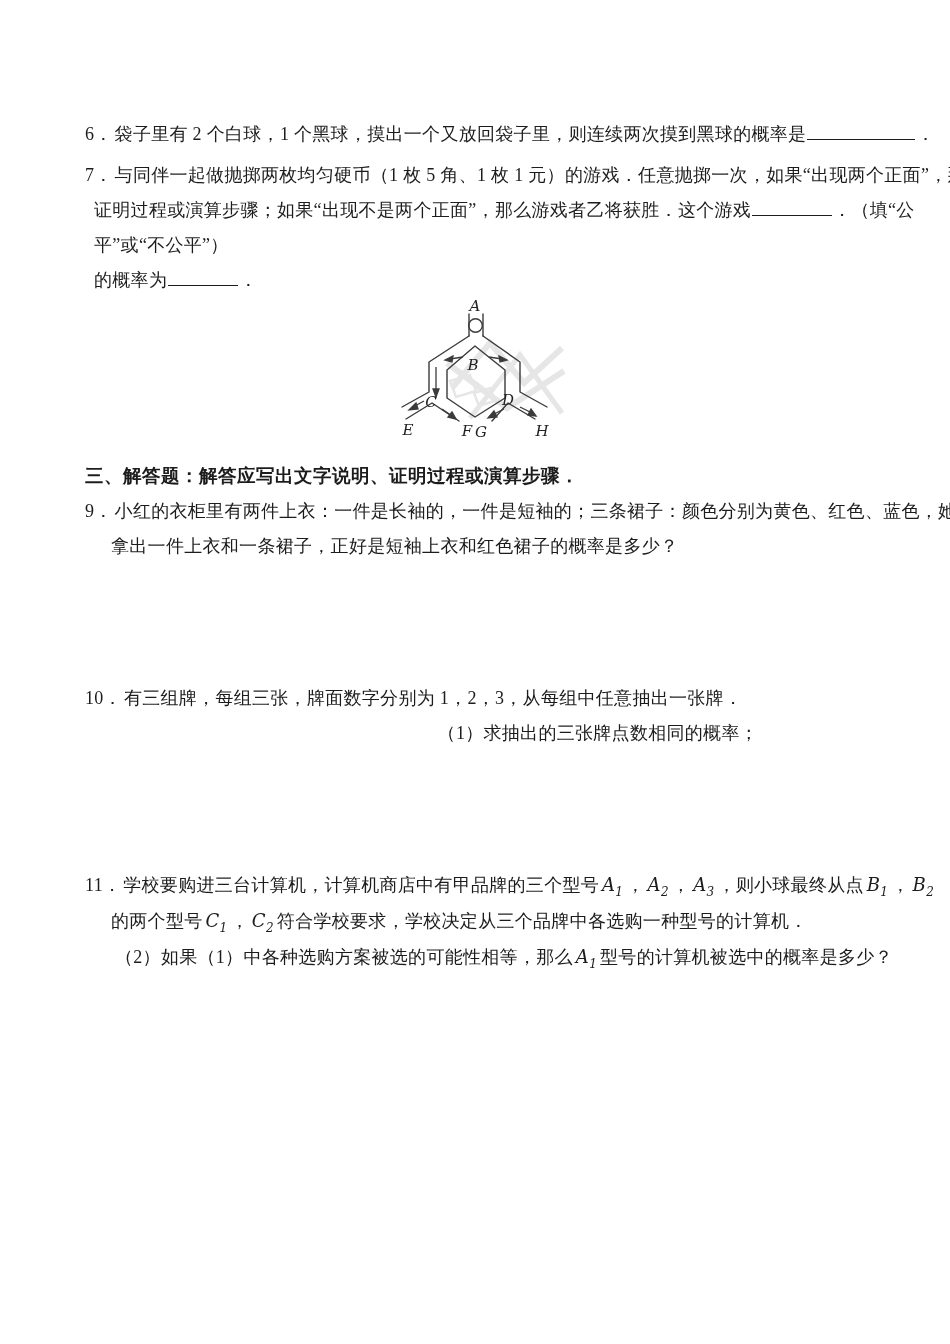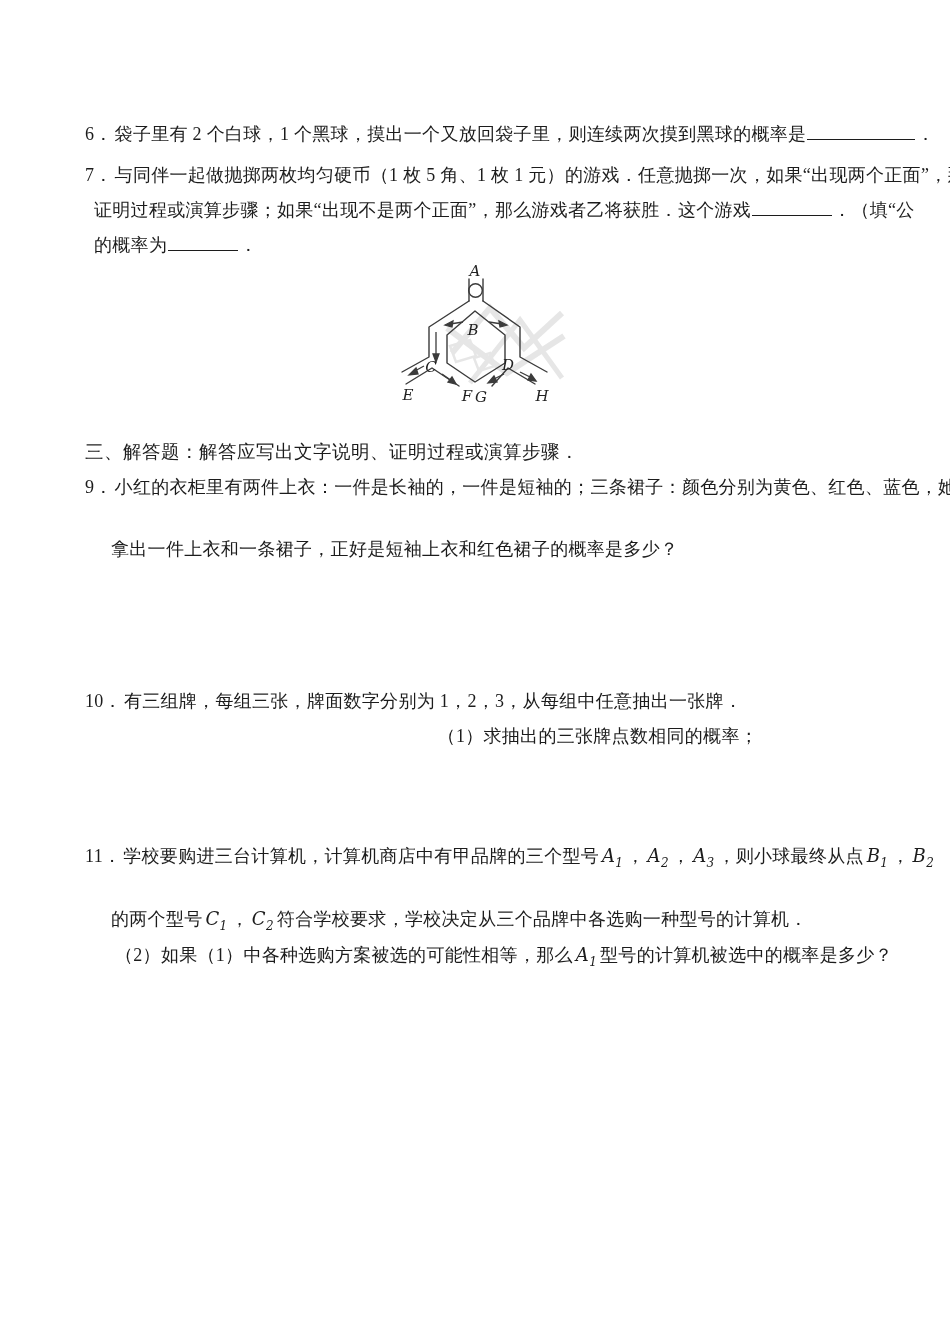--- a/index.html
+++ b/index.html
@@ -4,49 +4,50 @@
 <style>
   html,body{margin:0;padding:0;}
   body{
     width:950px;height:1344px;background:#ffffff;overflow:hidden;
     font-family:"Liberation Serif","DejaVu Serif",serif;color:#1c1c1c;
   }
   .page{box-sizing:border-box;width:758px;height:1344px;padding:117px 0 0 85px;}
   .q{margin:0;}
   .line{font-size:18px;line-height:35px;white-space:nowrap;letter-spacing:.3px;}
   .ind-sm{padding-left:9px;}
-  .ind1{padding-left:26px;margin-top:27px;}
+  .ind1{padding-left:26px;}
   .subq{padding-left:30px;text-align:right;}
   .qnum{padding-right:2px;}
   .blank{display:inline-block;height:16px;border-bottom:1.5px solid #1c1c1c;margin:0 1px;}
   .math{font-style:italic;font-family:"DejaVu Serif","Liberation Serif",serif;padding:0 3px;}
   .math sub{font-size:12px;line-height:0;}
   .q6{margin-bottom:6px;}
   .q9{margin-top:1px;margin-bottom:117px;}
-  .q10{margin-bottom:84px;}
+  .q10{margin-bottom:116px;}
   .section-title{
-    margin:21px 0 0 0;font-size:18.5px;line-height:35px;font-weight:normal;
+    margin:10px 0 0 0;font-size:18.5px;line-height:35px;font-weight:bold;
     font-family:"Liberation Sans","DejaVu Sans",sans-serif;letter-spacing:.5px;
   }
   figure.diagram{margin:-5px 0 0 307px;padding:0;width:180px;height:155px;}
   figure.diagram svg{display:block;}
   .maze-label{font-style:italic;font-size:15px;fill:#222;font-family:"DejaVu Serif","Liberation Serif",serif;}
 </style>
 </head>
 <body>
 
 <div class="page">
 
   <section class="q q6">
     <div class="line"><span class="qnum">6．</span><span>袋子里有 2 个白球，1 个黑球，摸出一个又放回袋子里，则连续两次摸到黑球的概率是</span><span class="blank" style="width: 108px;"></span><span>．</span></div>
   </section>
 
   <section class="q q7">
     <div class="line"><span class="qnum">7．</span><span>与同伴一起做抛掷两枚均匀硬币（1 枚 5 角、1 枚 1 元）的游戏．任意抛掷一次，如果“出现两个正面”，那</span></div>
     <div class="line ind-sm"><span>证明过程或演算步骤；如果“出现不是两个正面”，那么游戏者乙将获胜．这个游戏</span><span class="blank" style="width: 80px;"></span><span>．（填“公</span></div>
+    <div class="line ind-sm"><span>平”或“不公平”）</span></div>
   </section>
 
   <section class="q q8">
     <div class="line ind-sm"><span>的概率为</span><span class="blank" style="width: 70px;"></span><span>．</span></div>
   </section>
 
   <figure class="diagram">
     <svg width="180" height="155" viewBox="0 0 180 155">
 
       <g stroke="#d6d6d6" fill="none" opacity="0.6">

